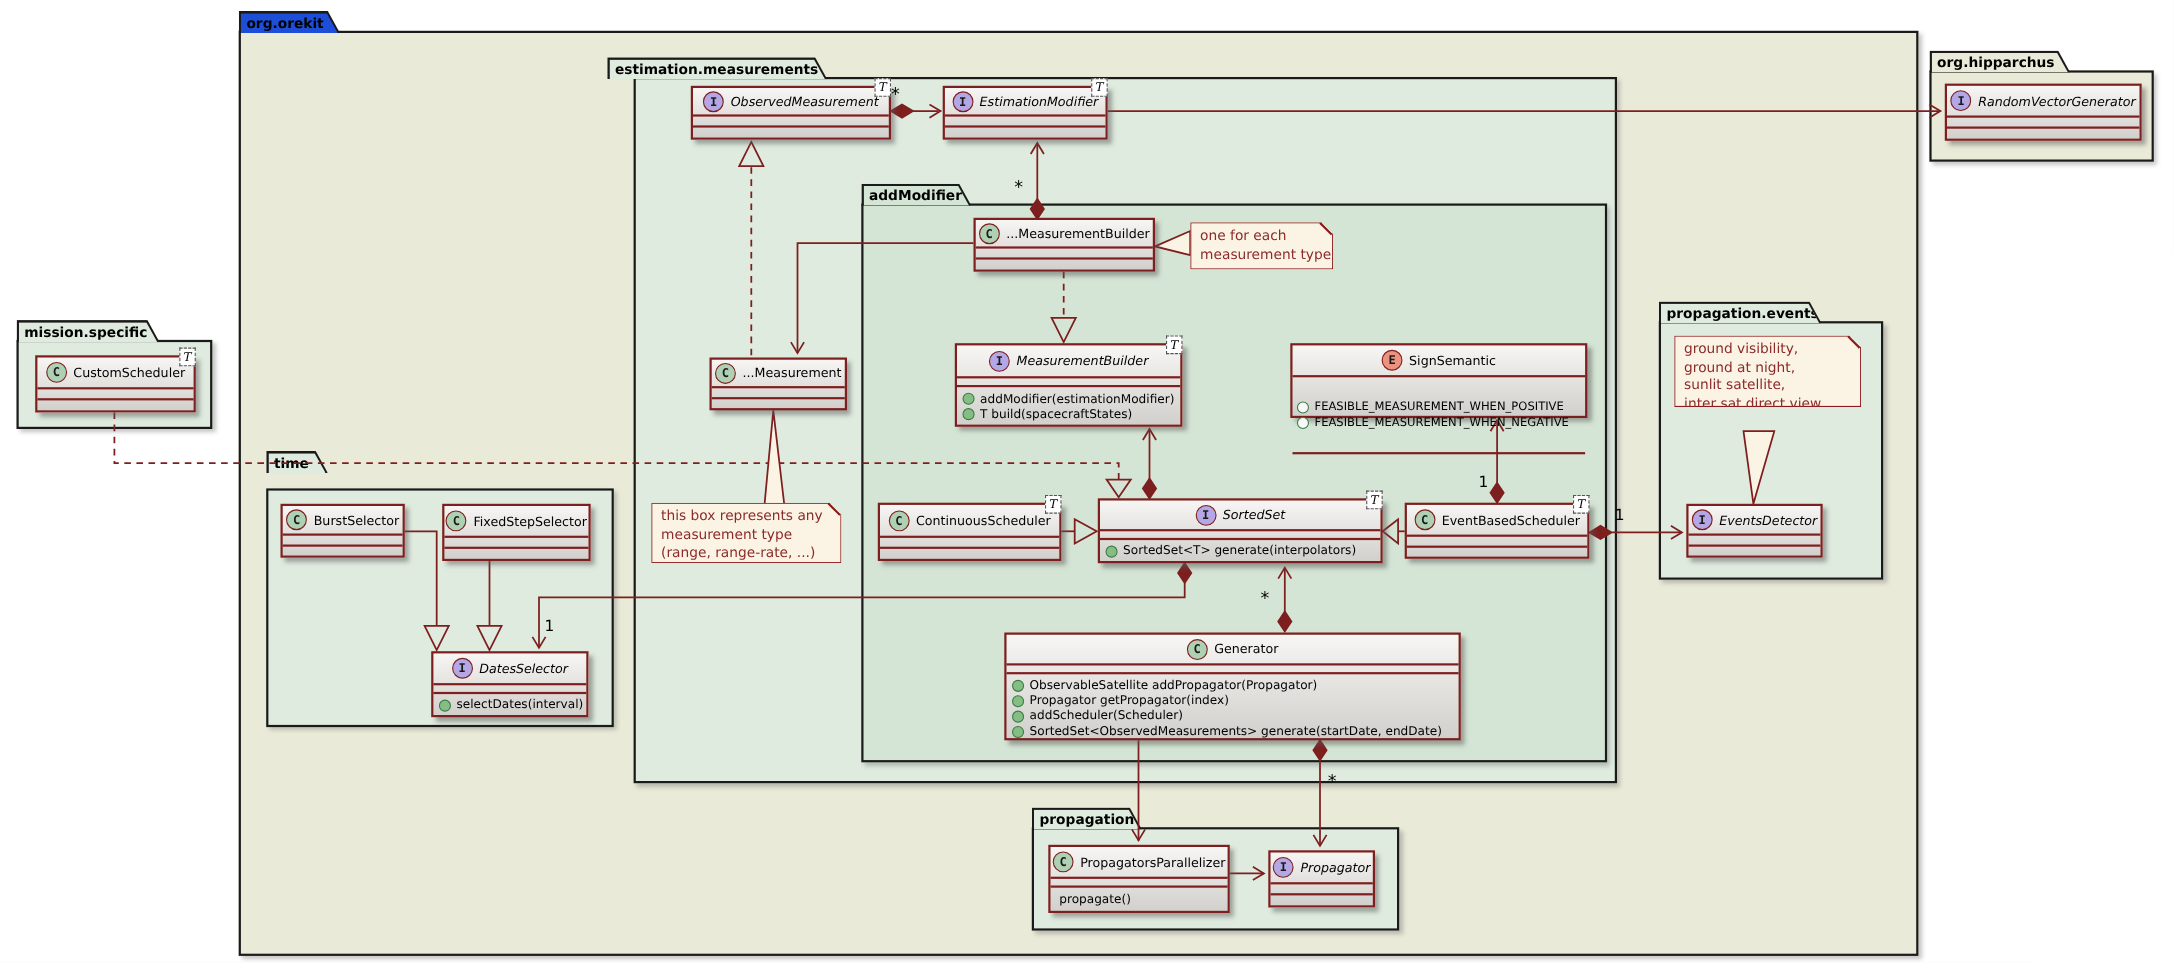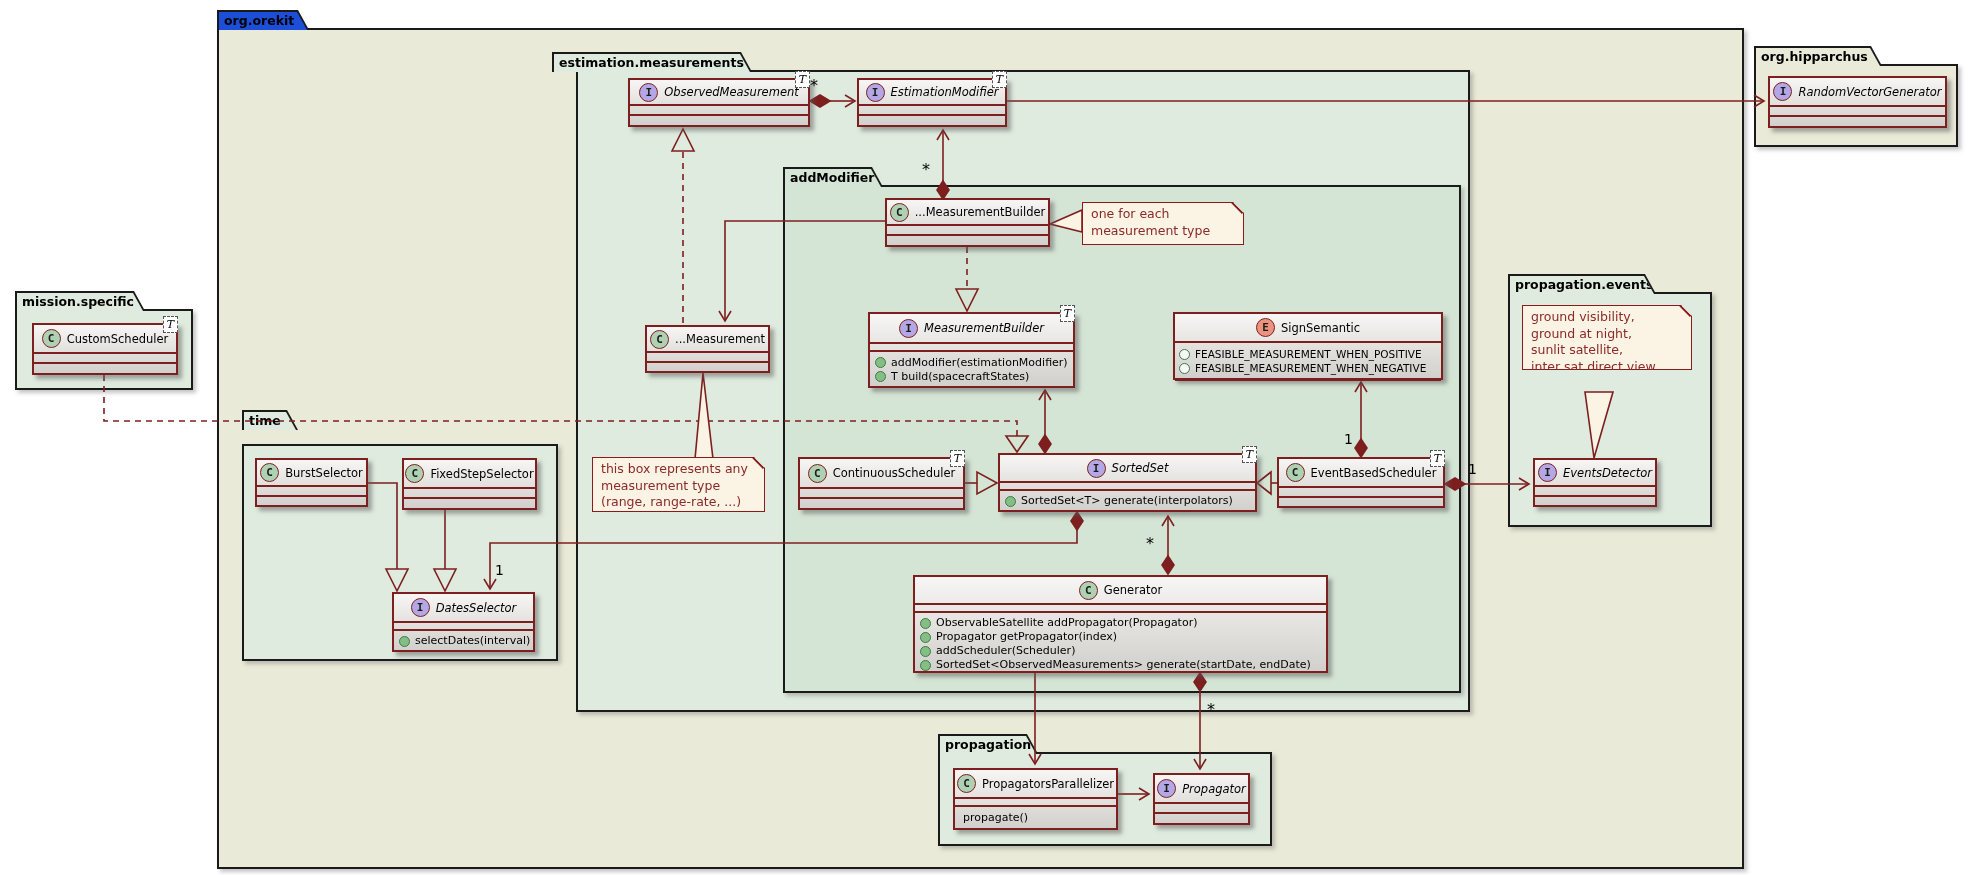--- a/index.html
+++ b/index.html
@@ -301,21 +301,21 @@
         </div>
     </div>
   </div>
 
   <div class="cls" style="left:1173px;top:312px;width:270px;height:68px">
     <div class="ctitle" style="height:27px">
       <span class="circ i-e">E</span>
       <span class="cname">SignSemantic</span>
     </div>
     <div class="sep"></div>
-    <div class="mblock" style="padding:4px 4px">
+    <div class="mblock" style="padding:20px 4px">
       <div class="mrow small">
           <span class="dot h"></span>
           <span>FEASIBLE_MEASUREMENT_WHEN_POSITIVE</span>
         </div>
       <div class="mrow small">
           <span class="dot h"></span>
           <span>FEASIBLE_MEASUREMENT_WHEN_NEGATIVE</span>
         </div>
     </div>
     <div class="sep"></div>
@@ -471,21 +471,21 @@
     <div class="ctitle grow">
       <span class="circ i-i">I</span>
       <span class="cname it">EventsDetector</span>
     </div>
     <div class="sep"></div>
       <div class="er" style="height:8px"></div>
       <div class="sep"></div>
       <div class="er" style="height:8px"></div>
   </div>
 
-  <div class="note" style="left:1082px;top:202px;width:162px;height:43px">
+  <div class="note" style="left:1082px;top:202px;width:130px;height:43px">
     <span class="fold"></span>
     <div>one for each</div>
     <div>measurement type</div>
   </div>
 
   <div class="note" style="left:592px;top:457px;width:173px;height:55px">
     <span class="fold"></span>
     <div>this box represents any</div>
     <div>measurement type</div>
     <div>(range, range-rate, ...)</div>

